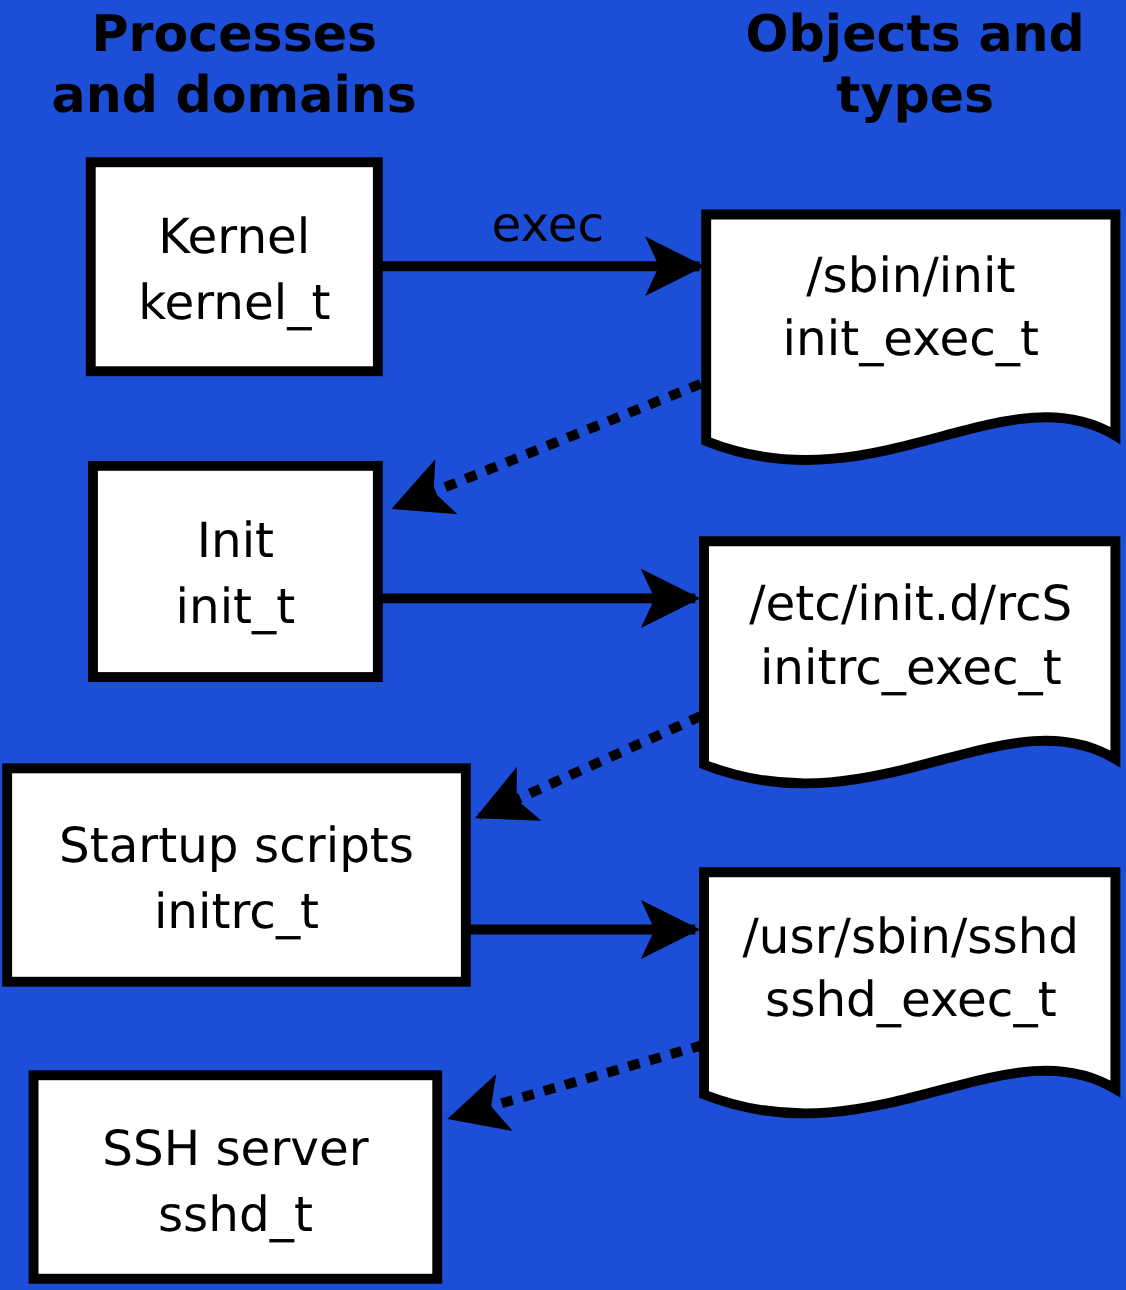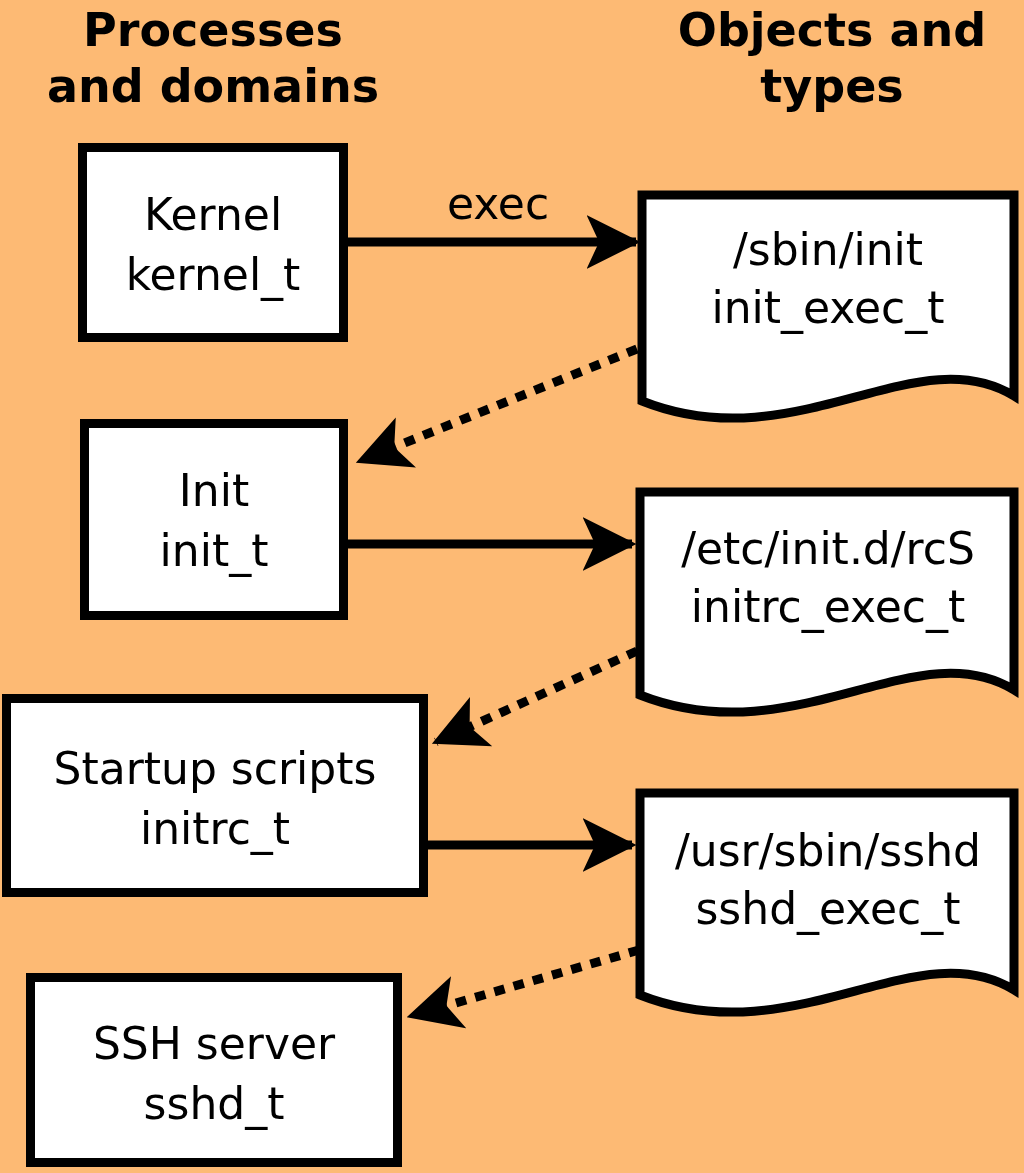--- a/index.html
+++ b/index.html
@@ -4,21 +4,21 @@
 <style>
   html, body {
     margin: 0;
     padding: 0;
     background: #ffffff;
   }
   .canvas {
     position: relative;
     width: 1024px;
     height: 1173px;
-    background: #fdba74;
+    background: #1d4ed8;
     overflow: hidden;
     font-family: "DejaVu Sans", sans-serif;
   }
   svg.diagram {
     position: absolute;
     left: 0;
     top: 0;
     display: block;
   }
   .shape {

